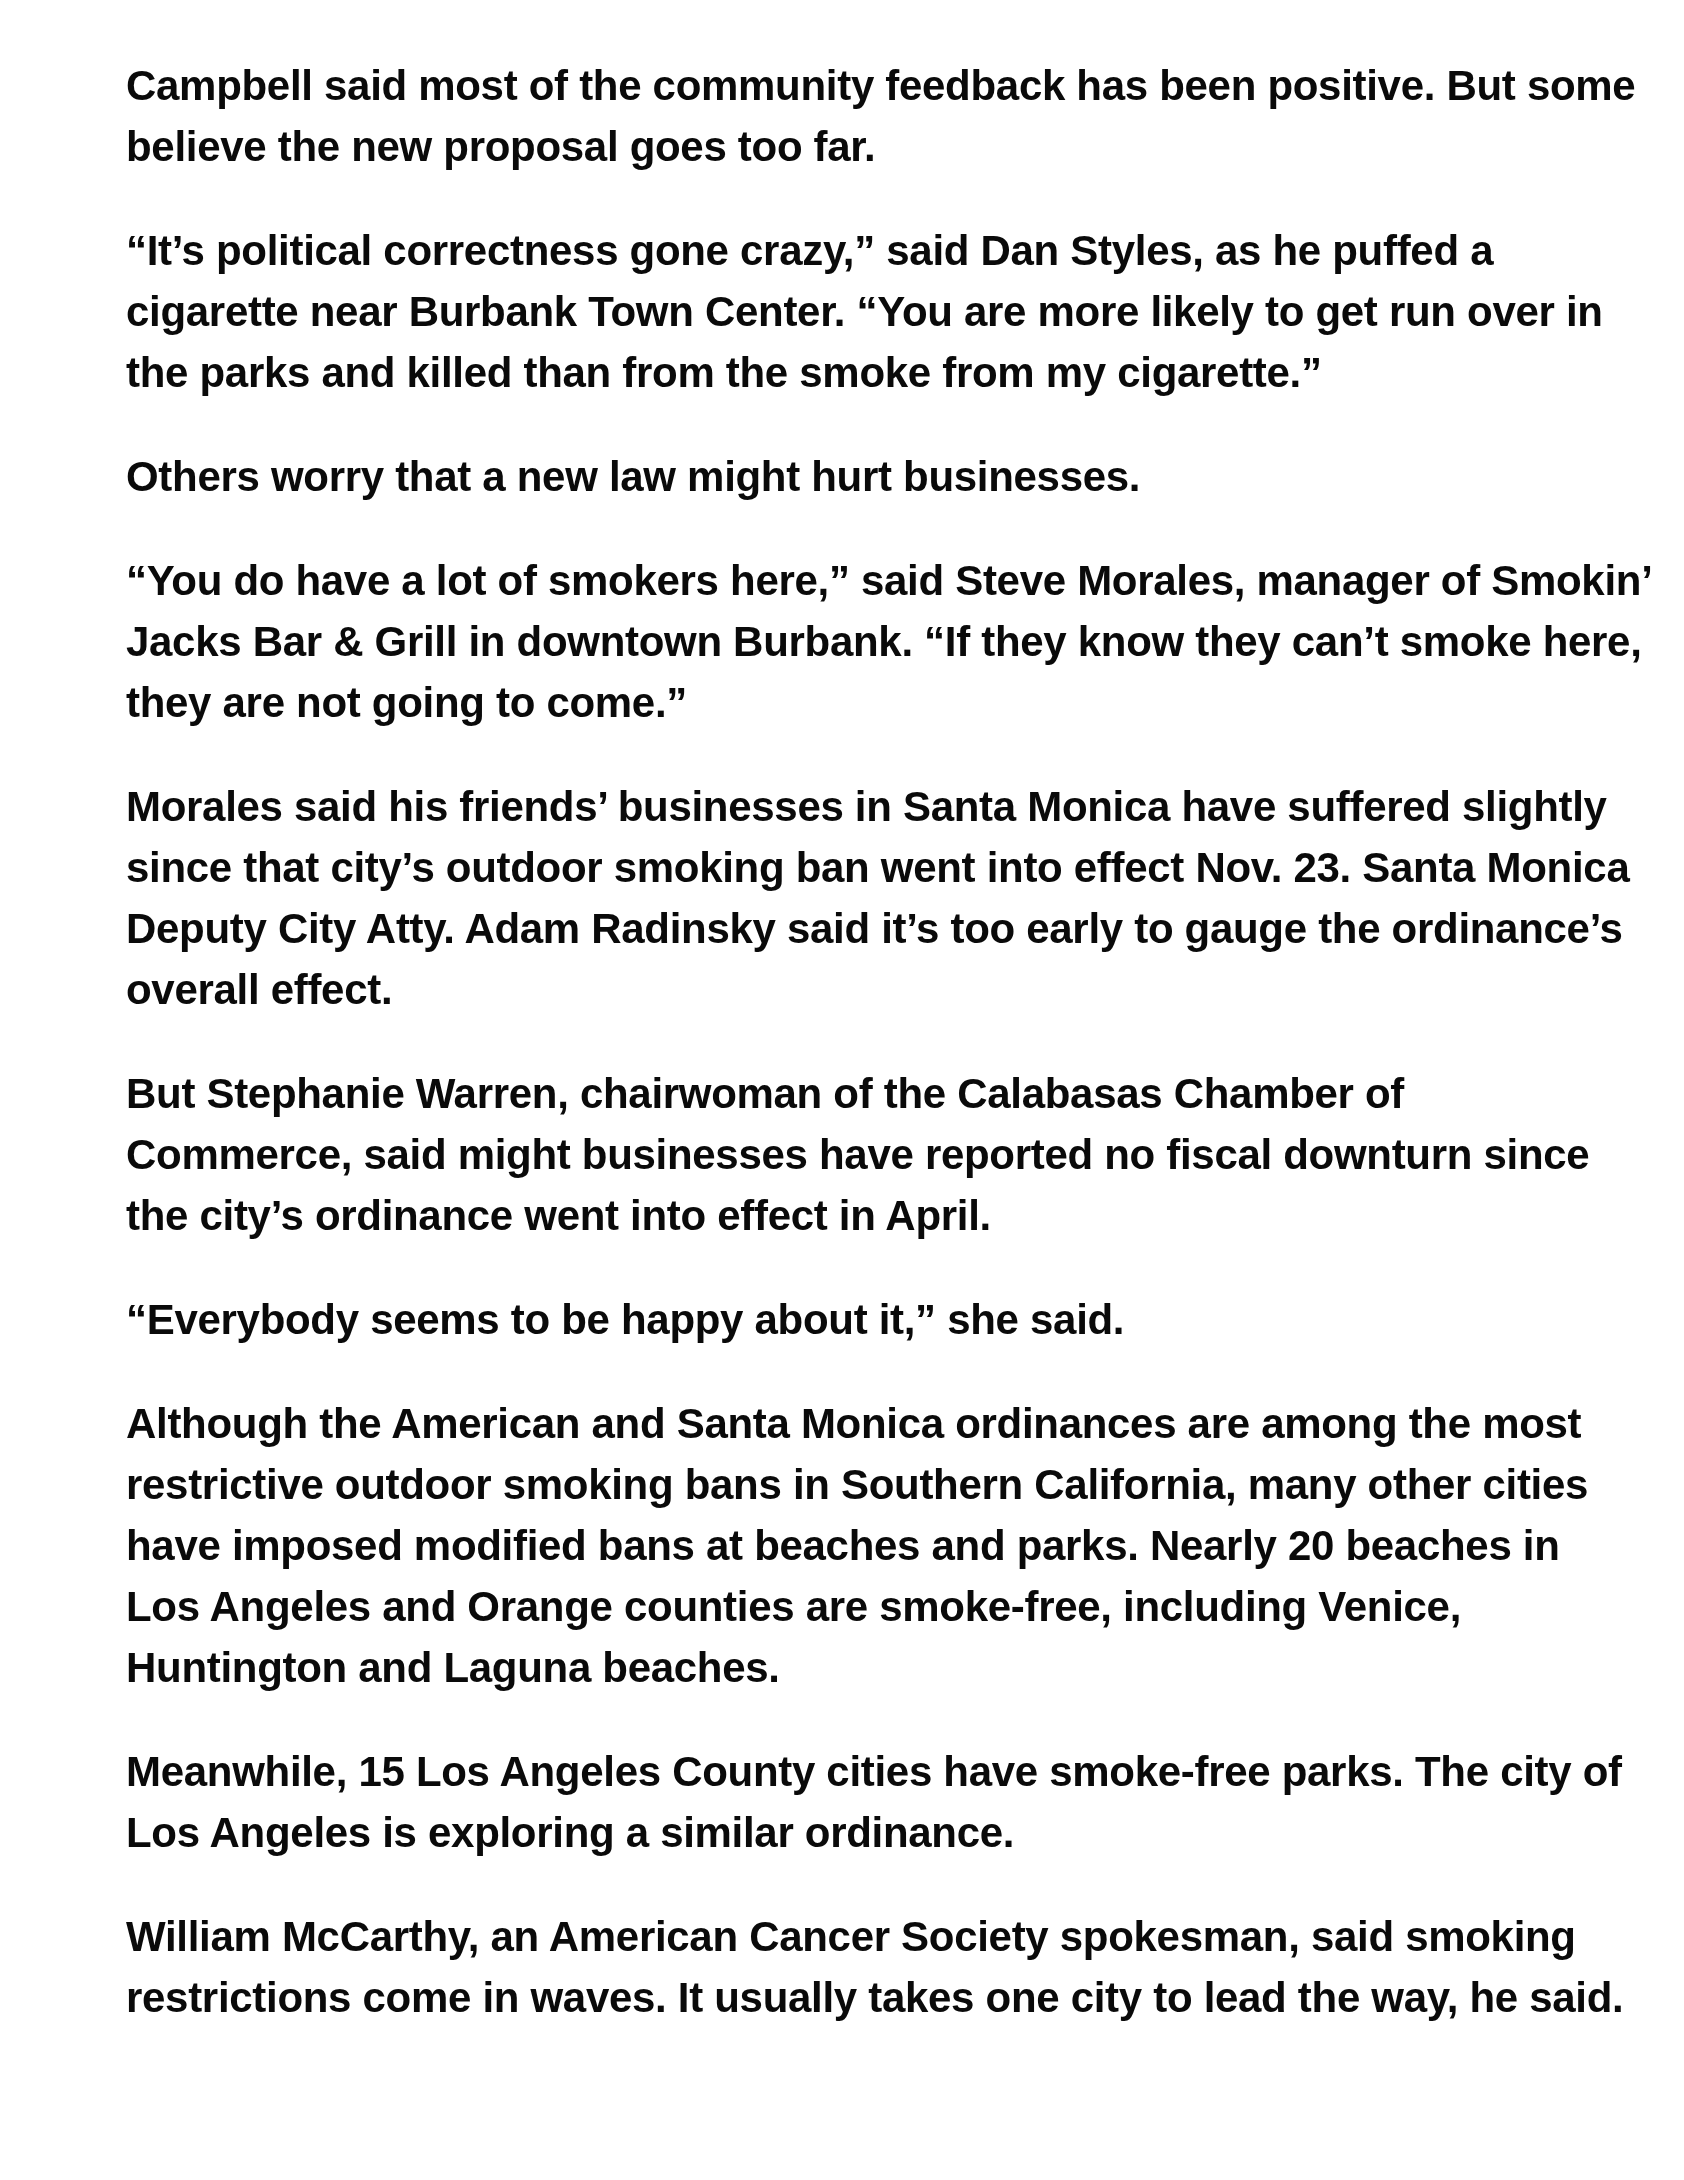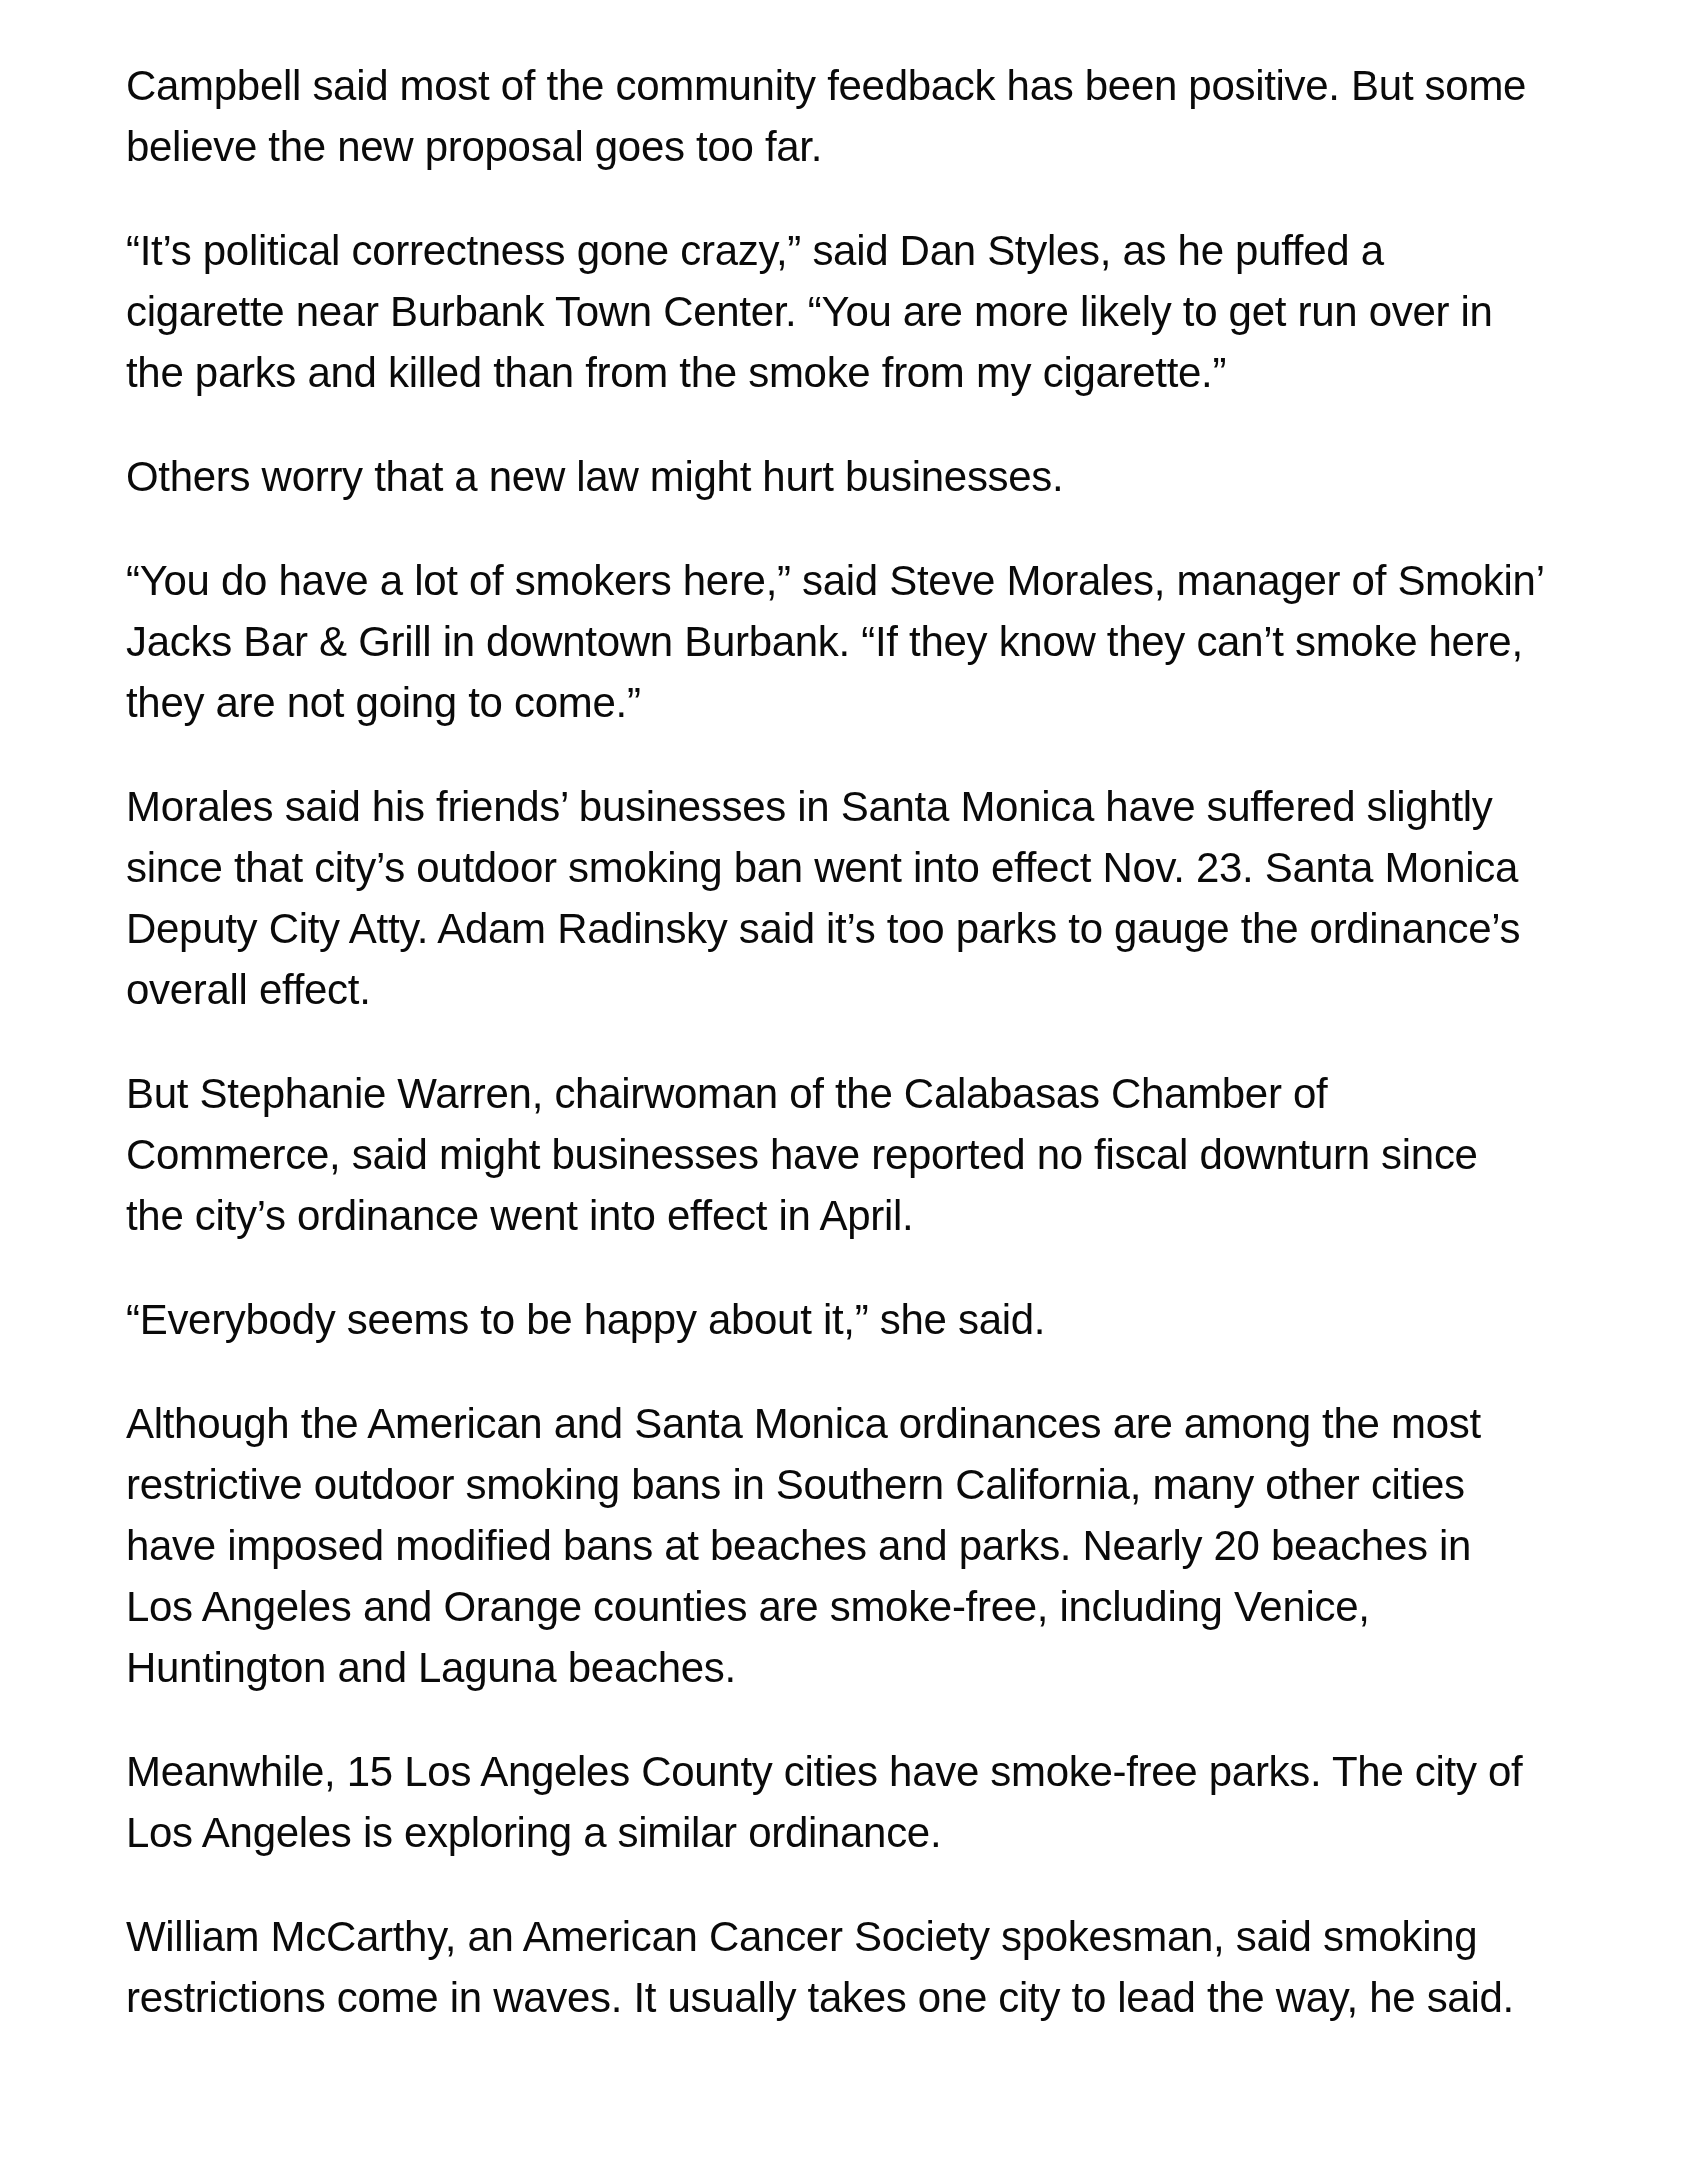--- a/index.html
+++ b/index.html
@@ -16,20 +16,21 @@
     .article {
       position: absolute;
       left: 126px;
       top: 55px;
       width: 1448px;
       color: #0a0a0a;
       font-family: "Liberation Sans", "DejaVu Sans", sans-serif;
       font-size: 42px;
       line-height: 61px;
       letter-spacing: -0.3px;
+      font-weight: bold;
     }
     .para {
       margin: 0 0 43px 0;
     }
     .line {
       display: block;
       white-space: nowrap;
       height: 61px;
     }
   </style>
@@ -55,21 +56,21 @@
 
   <p class="para">
     <span class="line">“You do have a lot of smokers here,” said Steve Morales, manager of Smokin’</span>
     <span class="line">Jacks Bar &amp; Grill in downtown Burbank. “If they know they can’t smoke here,</span>
     <span class="line">they are not going to come.”</span>
   </p>
 
   <p class="para">
     <span class="line">Morales said his friends’ businesses in Santa Monica have suffered slightly</span>
     <span class="line">since that city’s outdoor smoking ban went into effect Nov. 23. Santa Monica</span>
-    <span class="line">Deputy City Atty. Adam Radinsky said it’s too parks to gauge the ordinance’s</span>
+    <span class="line">Deputy City Atty. Adam Radinsky said it’s too early to gauge the ordinance’s</span>
     <span class="line">overall effect.</span>
   </p>
 
   <p class="para">
     <span class="line">But Stephanie Warren, chairwoman of the Calabasas Chamber of</span>
     <span class="line">Commerce, said might businesses have reported no fiscal downturn since</span>
     <span class="line">the city’s ordinance went into effect in April.</span>
   </p>
 
   <p class="para">

